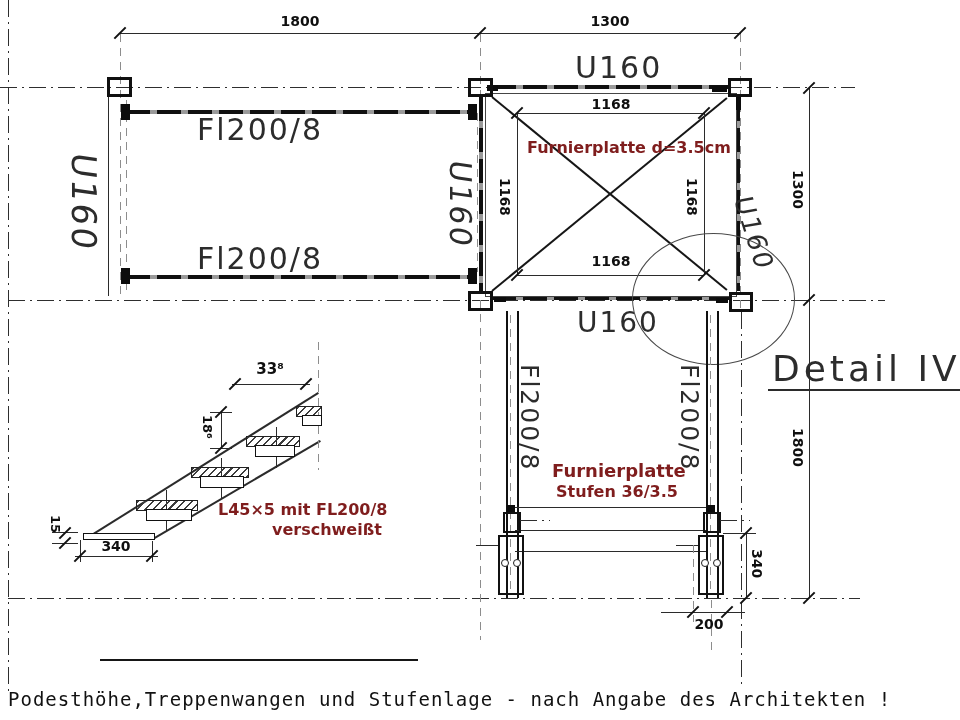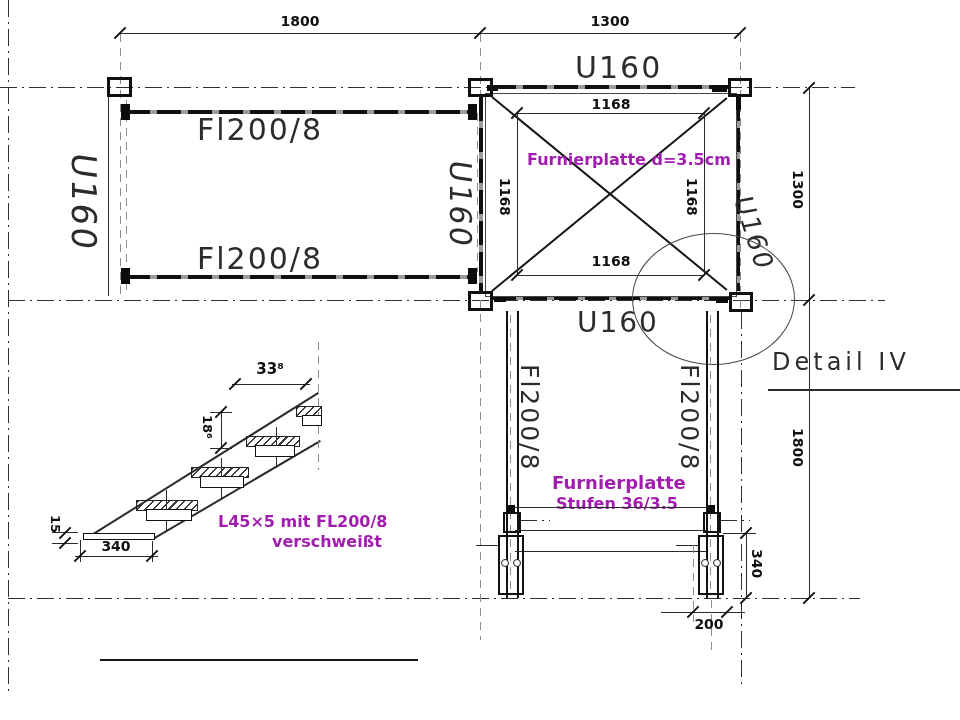--- a/index.html
+++ b/index.html
@@ -18,21 +18,21 @@
   .tick{position:absolute;width:16px;height:2px;background:#111;transform:rotate(-45deg);}
   .col{position:absolute;border:3px solid #101010;background:transparent;}
   .weld{position:absolute;background:#0c0c0c;}
   .rect2{position:absolute;border:2px solid #111;background:transparent;}
   .bolt{position:absolute;width:6px;height:6px;border:1px solid #222;border-radius:50%;background:#fff;}
   .hatch{position:absolute;border:1px solid #222;background:repeating-linear-gradient(135deg,#3d3d3d 0 1.5px,transparent 1.5px 5.5px);}
   .plate{position:absolute;border:1.5px solid #111;background:#fff;}
   
   .big{position:absolute;font-weight:400;color:#2c2c2c;letter-spacing:2px;white-space:nowrap;}
   .dim{position:absolute;font-weight:bold;font-size:14px;color:#0f0f0f;white-space:nowrap;}
-  .bold{position:absolute;font-weight:bold;color:#a21caf;white-space:nowrap;margin-top:12px;}
+  .bold{position:absolute;font-weight:bold;color:#7f1d1d;white-space:nowrap;}
   .rot90{transform:rotate(90deg);transform-origin:left top;}
   .center{text-align:center;}
   .ellipse{position:absolute;border:1.3px solid #4a4a4a;border-radius:50%;background:transparent;}
 </style>
 </head>
 <body>
 
 <div id="stage">
 
   <div class="cdash-v" style="left:8px;top:0;height:693px;"></div>
@@ -95,21 +95,21 @@
   <div class="big" style="left:577px;top:306px;font-size:28px;">U160</div>
   <div class="big" style="left:757px;top:194px;font-size:26px;transform:rotate(72deg) skewX(-8deg);transform-origin:left top;">U160</div>
 
   <div class="col" style="left:107px;top:77px;width:19px;height:14px;"></div>
   <div class="col" style="left:468px;top:78px;width:19px;height:13px;"></div>
   <div class="col" style="left:728px;top:78px;width:18px;height:13px;"></div>
   <div class="col" style="left:468px;top:291px;width:19px;height:14px;"></div>
   <div class="col" style="left:729px;top:292px;width:18px;height:14px;"></div>
 
   <div class="ellipse" style="left:632px;top:233px;width:161px;height:130px;"></div>
-  <div class="big" style="left:772px;top:348px;font-size:24px;letter-spacing:4px;">Detail IV</div>
+  <div class="big" style="left:772px;top:348px;font-size:36px;letter-spacing:4px;">Detail IV</div>
   <div class="thin-h" style="left:768px;top:389px;width:192px;height:2px;"></div>
 
   <div class="thin-v" style="left:809px;top:88px;height:510px;"></div>
   <div class="tick" style="left:801px;top:87px;"></div>
   <div class="tick" style="left:801px;top:299px;"></div>
   <div class="tick" style="left:801px;top:597px;"></div>
   <div class="dim rot90" style="left:806px;top:170px;">1300</div>
   <div class="dim rot90" style="left:806px;top:428px;">1800</div>
 
   <div class="abs" style="left:506px;top:311px;width:9px;height:287px;border-left:2px solid #111;border-right:2px solid #111;"></div>
@@ -186,14 +186,15 @@
   <div class="thin-v" style="left:80px;top:540px;height:22px;"></div>
   <div class="thin-v" style="left:152px;top:541px;height:21px;"></div>
   <div class="tick" style="left:72px;top:555px;"></div>
   <div class="tick" style="left:144px;top:555px;"></div>
   <div class="dim center" style="left:86px;top:538px;width:60px;">340</div>
   <div class="bold" style="left:218px;top:500px;font-size:16px;">L45×5 mit FL200/8</div>
   <div class="bold" style="left:272px;top:520px;font-size:16px;">verschweißt</div>
 
   <div class="med-h" style="left:100px;top:659px;width:318px;"></div>
 
+  <div class="abs" style="left:8px;top:688px;width:950px;font-family:'DejaVu Sans Mono',monospace;font-size:19px;letter-spacing:1px;color:#111;white-space:nowrap;">Podesthöhe,Treppenwangen und Stufenlage - nach Angabe des Architekten !</div>
 
 </div>
 
 </body></html>

